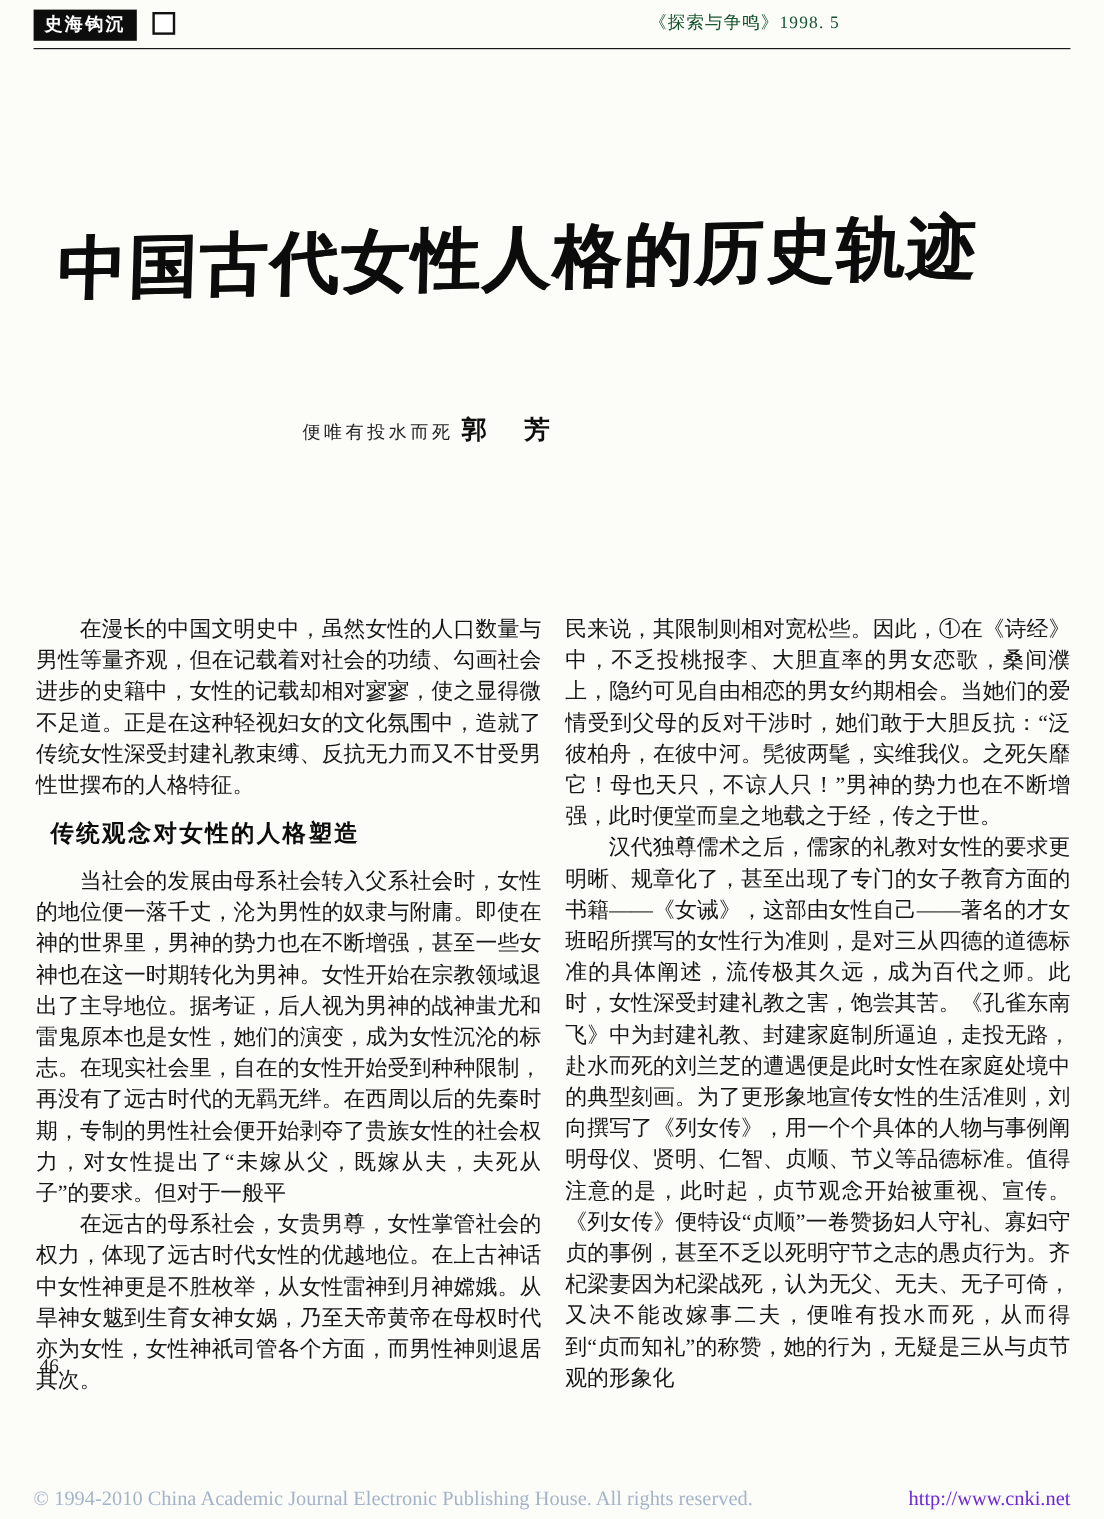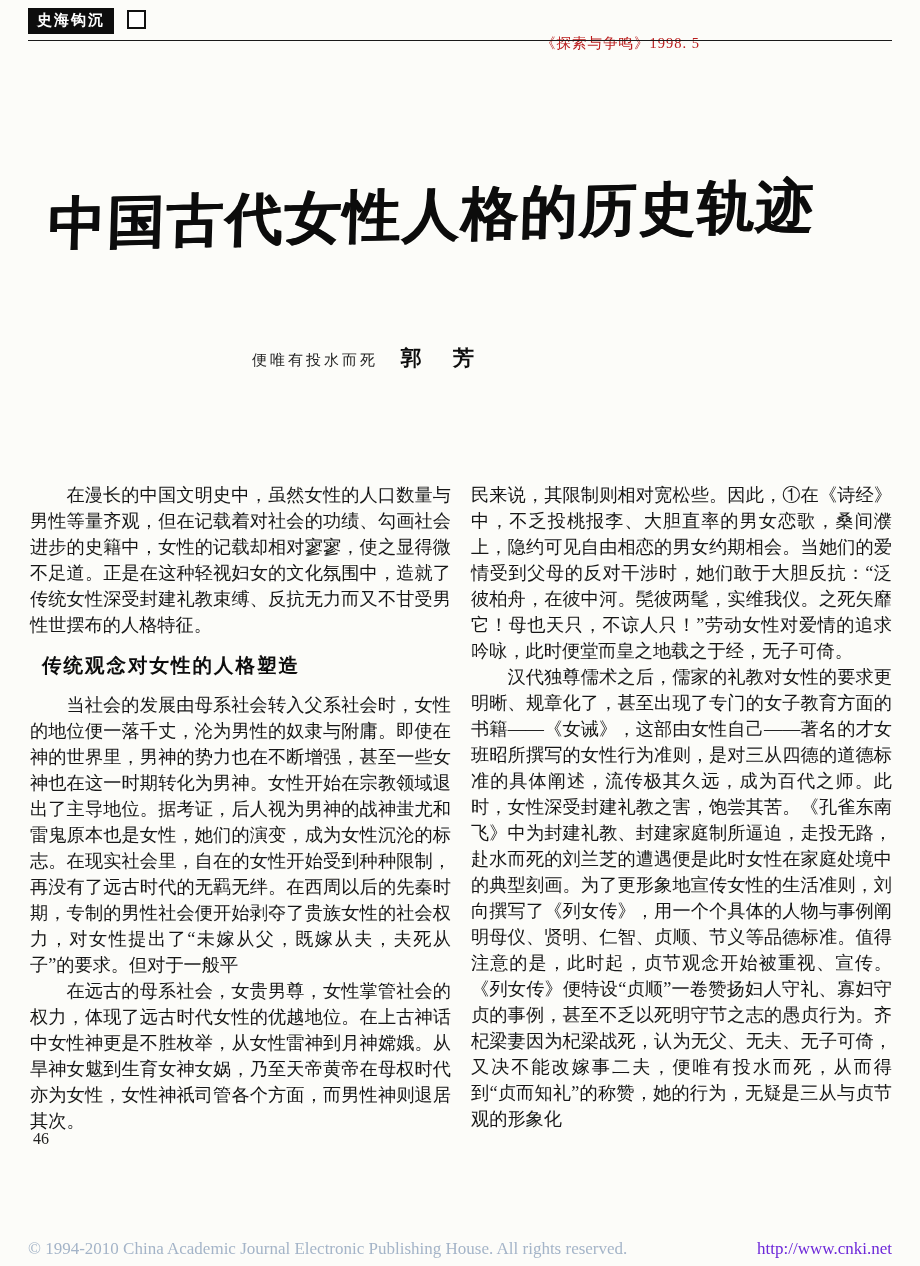--- a/index.html
+++ b/index.html
@@ -25,22 +25,22 @@
     font-weight: bold; font-size: 15px;
     padding: 3px 9px 4px 9px; letter-spacing: 2px;
     vertical-align: top;
   }
   .deco-square {
     display: inline-block; width: 15px; height: 15px;
     border: 2px solid #111; background: #fff;
     margin-left: 9px; margin-top: 2px; vertical-align: top;
   }
   .journal-ref {
-    position: absolute; right: 192px; top: 26px;
-    font-size: 14.5px; letter-spacing: 1px; color: #b91c1c;
+    position: absolute; right: 192px; top: 1px;
+    font-size: 14.5px; letter-spacing: 1px; color: #14532d;
   }
   .header-rule {
     position: absolute; top: 40px; left: 28px; right: 28px;
     border: 0; border-top: 1.6px solid #1a1a1a; margin: 0;
   }
 
   
   .title {
     position: absolute; top: 178px; left: 48px; width: 700px;
     font-family: "DejaVu Sans", "Liberation Sans", sans-serif;
@@ -50,33 +50,34 @@
     text-shadow: 1px 0 0 #0c0c0c;
     white-space: nowrap;
   }
   .author-line {
     position: absolute; top: 344px; left: 252px;
     font-size: 15px; letter-spacing: 3px; color: #222;
   }
   .author-name {
     font-family: "DejaVu Sans", "Liberation Sans", sans-serif;
     font-size: 21px; font-weight: bold; letter-spacing: 12px;
-    margin-left: 16px; color: #0d0d0d;
+    color: #0d0d0d;
   }
 
   
   .columns {
     position: absolute; top: 482px; left: 30px; width: 862px;
     display: flex; gap: 20px;
   }
   .col {
     width: 421px;
     font-size: 18.2px; line-height: 26px;
     text-align: justify;
     color: #161616;
+    margin-top: 29px;
   }
   .col p { margin: 0; }
   .indent { text-indent: 2em; }
   .section-heading {
     font-family: "DejaVu Sans", "Liberation Sans", sans-serif;
     font-size: 19.5px; font-weight: bold; letter-spacing: 2px;
     margin: 15px 0 13px 12px; color: #0d0d0d;
   }
 
   
@@ -113,21 +114,21 @@
   </div>
 
   <div class="columns">
     <div class="col">
       <p class="indent">在漫长的中国文明史中，虽然女性的人口数量与男性等量齐观，但在记载着对社会的功绩、勾画社会进步的史籍中，女性的记载却相对寥寥，使之显得微不足道。正是在这种轻视妇女的文化氛围中，造就了传统女性深受封建礼教束缚、反抗无力而又不甘受男性世摆布的人格特征。</p>
       <h2 class="section-heading">传统观念对女性的人格塑造</h2>
       <p class="indent">当社会的发展由母系社会转入父系社会时，女性的地位便一落千丈，沦为男性的奴隶与附庸。即使在神的世界里，男神的势力也在不断增强，甚至一些女神也在这一时期转化为男神。女性开始在宗教领域退出了主导地位。据考证，后人视为男神的战神蚩尤和雷鬼原本也是女性，她们的演变，成为女性沉沦的标志。在现实社会里，自在的女性开始受到种种限制，再没有了远古时代的无羁无绊。在西周以后的先秦时期，专制的男性社会便开始剥夺了贵族女性的社会权力，对女性提出了“未嫁从父，既嫁从夫，夫死从子”的要求。但对于一般平</p>
       <p class="indent">在远古的母系社会，女贵男尊，女性掌管社会的权力，体现了远古时代女性的优越地位。在上古神话中女性神更是不胜枚举，从女性雷神到月神嫦娥。从旱神女魃到生育女神女娲，乃至天帝黄帝在母权时代亦为女性，女性神祇司管各个方面，而男性神则退居其次。</p>
     </div>
     <div class="col">
-      <p>民来说，其限制则相对宽松些。因此，①在《诗经》中，不乏投桃报李、大胆直率的男女恋歌，桑间濮上，隐约可见自由相恋的男女约期相会。当她们的爱情受到父母的反对干涉时，她们敢于大胆反抗：“泛彼柏舟，在彼中河。髧彼两髦，实维我仪。之死矢靡它！母也天只，不谅人只！”劳动女性对爱情的追求吟咏，此时便堂而皇之地载之于经，无子可倚。</p>
+      <p>民来说，其限制则相对宽松些。因此，①在《诗经》中，不乏投桃报李、大胆直率的男女恋歌，桑间濮上，隐约可见自由相恋的男女约期相会。当她们的爱情受到父母的反对干涉时，她们敢于大胆反抗：“泛彼柏舟，在彼中河。髧彼两髦，实维我仪。之死矢靡它！母也天只，不谅人只！”男神的势力也在不断增强，此时便堂而皇之地载之于经，传之于世。</p>
       <p class="indent">汉代独尊儒术之后，儒家的礼教对女性的要求更明晰、规章化了，甚至出现了专门的女子教育方面的书籍——《女诫》，这部由女性自己——著名的才女班昭所撰写的女性行为准则，是对三从四德的道德标准的具体阐述，流传极其久远，成为百代之师。此时，女性深受封建礼教之害，饱尝其苦。《孔雀东南飞》中为封建礼教、封建家庭制所逼迫，走投无路，赴水而死的刘兰芝的遭遇便是此时女性在家庭处境中的典型刻画。为了更形象地宣传女性的生活准则，刘向撰写了《列女传》，用一个个具体的人物与事例阐明母仪、贤明、仁智、贞顺、节义等品德标准。值得注意的是，此时起，贞节观念开始被重视、宣传。《列女传》便特设“贞顺”一卷赞扬妇人守礼、寡妇守贞的事例，甚至不乏以死明守节之志的愚贞行为。齐杞梁妻因为杞梁战死，认为无父、无夫、无子可倚，又决不能改嫁事二夫，便唯有投水而死，从而得到“贞而知礼”的称赞，她的行为，无疑是三从与贞节观的形象化</p>
     </div>
   </div>
 
   <div class="page-number">46</div>
 
   <div class="footer">
     <span>© 1994-2010 China Academic Journal Electronic Publishing House. All rights reserved.</span>
     <a href="#">http://www.cnki.net</a>
   </div>

